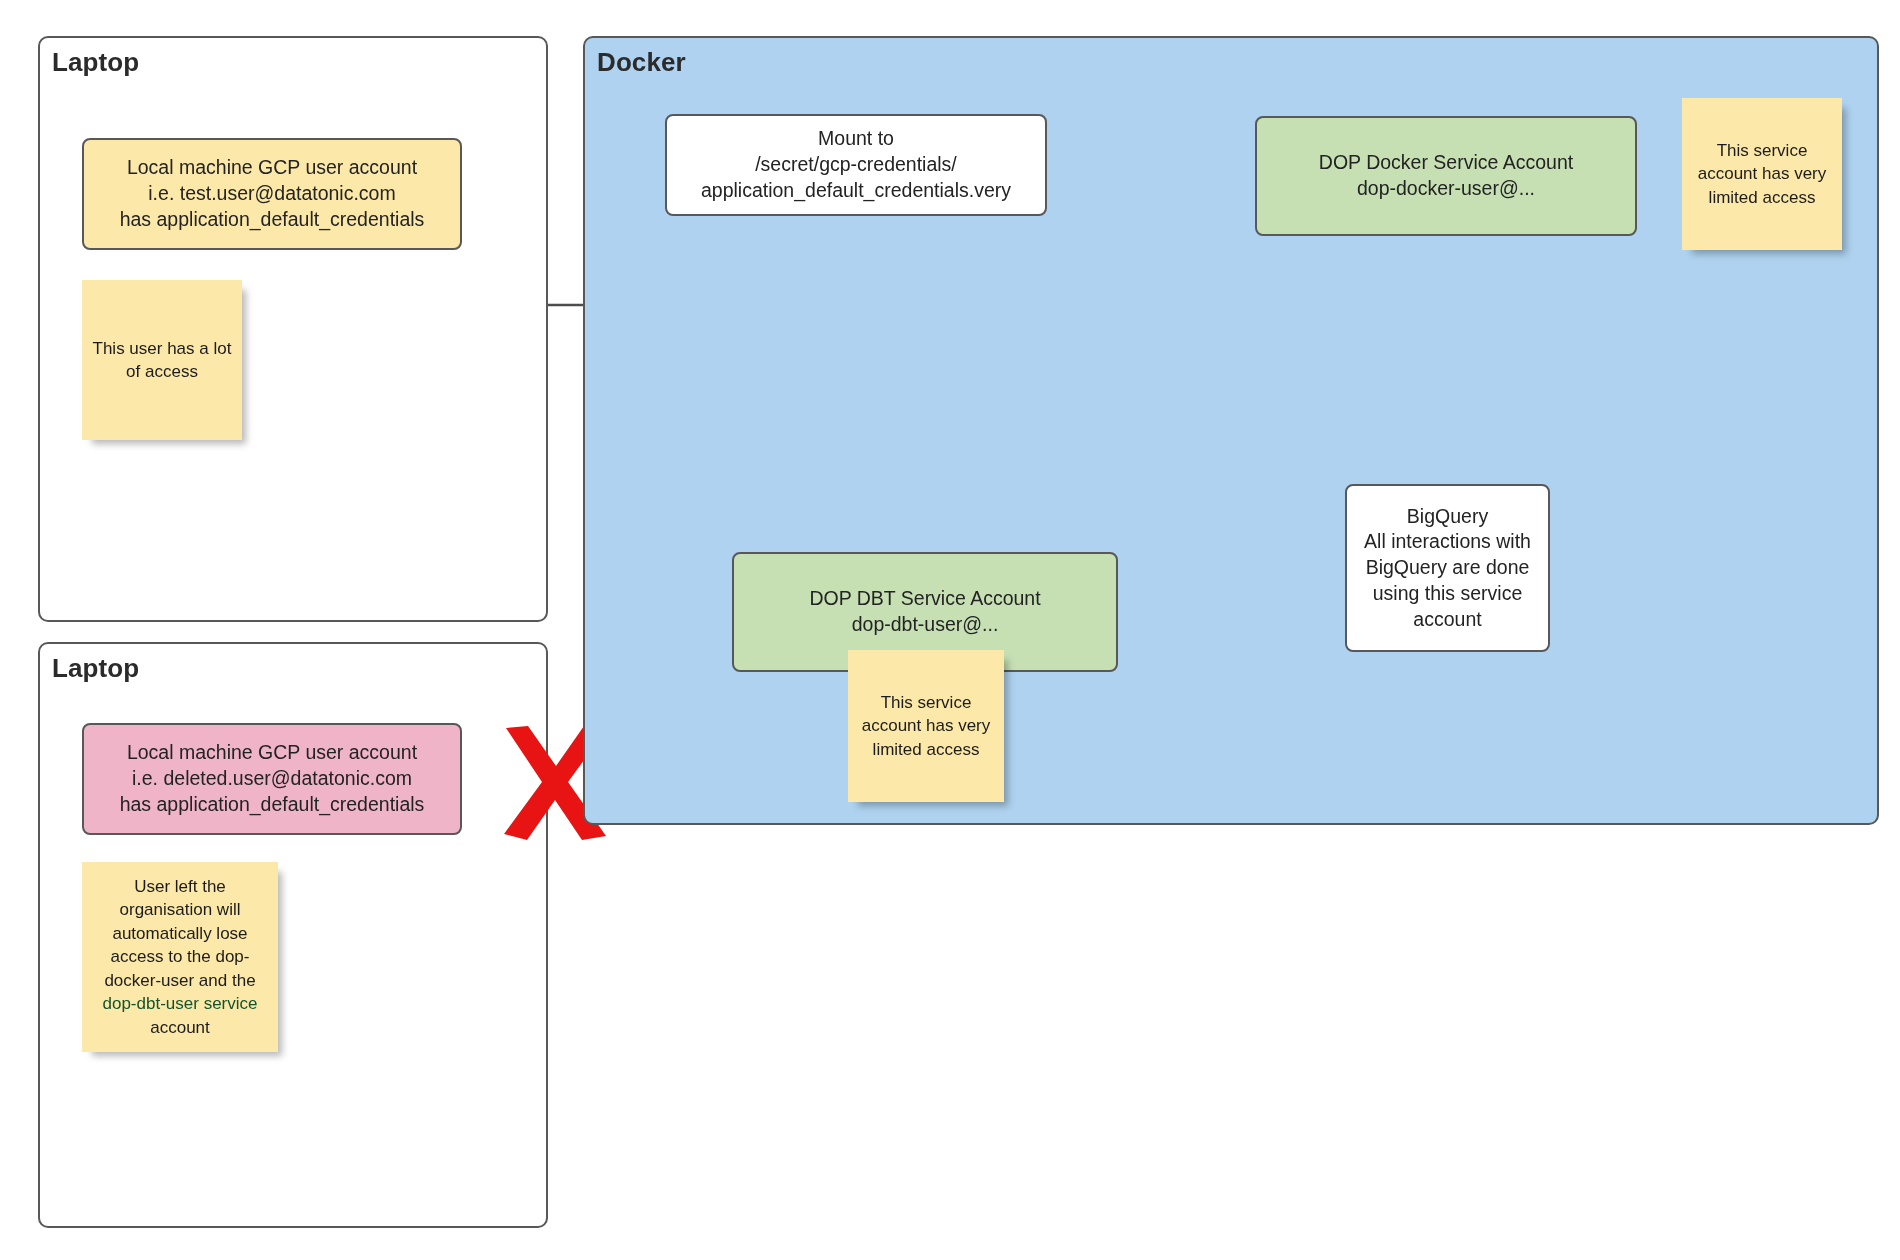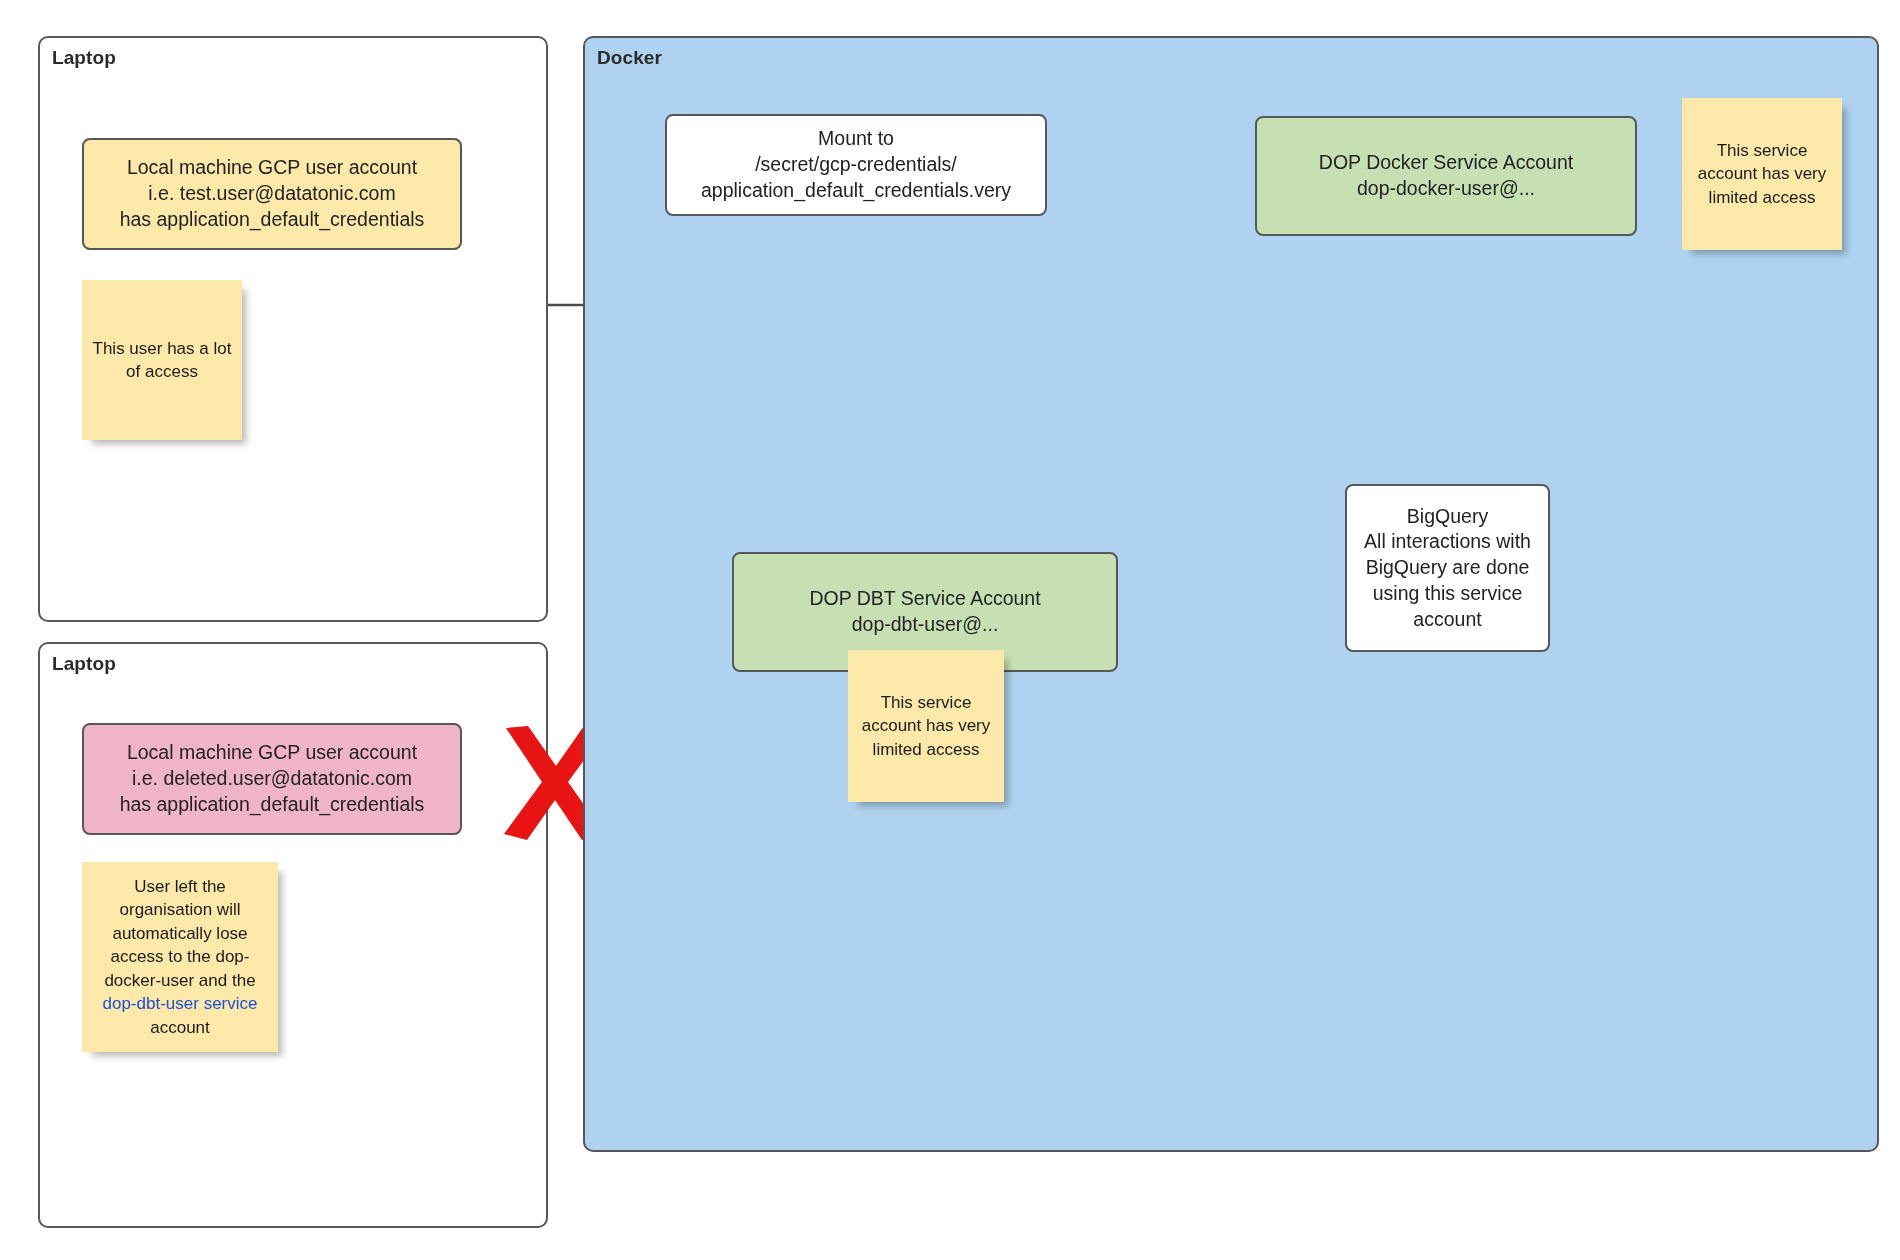--- a/index.html
+++ b/index.html
@@ -25,21 +25,21 @@
     border-radius: 10px;
     background: #ffffff;
   }
   .group.docker {
     background: #aed2ef;
   }
   .group-title {
     position: absolute;
     top: 9px;
     left: 12px;
-    font-size: 19px;
+    font-size: 26px;
     font-weight: bold;
     color: #2b2b2b;
     letter-spacing: 0.1px;
     white-space: nowrap;
   }
 
   
   .node {
     position: absolute;
     box-sizing: border-box;
@@ -74,21 +74,21 @@
     display: flex;
     align-items: center;
     justify-content: flex-end;
     text-align: center;
     font-size: 17px;
     line-height: 1.38;
     color: #1c1c1c;
     padding: 6px 10px;
     box-shadow: 7px 7px 7px -3px rgba(0,0,0,0.28);
   }
-  .sticky .muted { color: #1d4ed8; }
+  .sticky .muted { color: #14532d; }
 
   
   .conn {
     position: absolute;
     left: 0;
     top: 0;
     width: 1900px;
     height: 1260px;
     pointer-events: none;
   }
@@ -173,21 +173,21 @@
       <span class="line">User left the</span>
       <span class="line">organisation will</span>
       <span class="line">automatically lose</span>
       <span class="line">access to the</span>
       <span class="line">dop-docker-user and</span>
       <span class="line"><span>the </span><span class="muted">dop-dbt-user</span></span>
       <span class="line"><span class="muted">service </span><span>account</span></span>
     </div>
   </div>
 
-  <div class="group docker" style="left:583px; top:36px; width:1296px; height:1116px;text-align:center;">
+  <div class="group docker" style="left:583px; top:36px; width:1296px; height:789px;text-align:center;">
     <div class="group-title">Docker</div>
   </div>
 
   <div class="node white" style="left:665px; top:114px; width:382px; height:102px;">
     <div>
       <span class="line">Mount to</span>
       <span class="line">/secret/gcp-credentials/</span>
       <span class="line">application_default_credentials.very</span>
     </div>
   </div>

